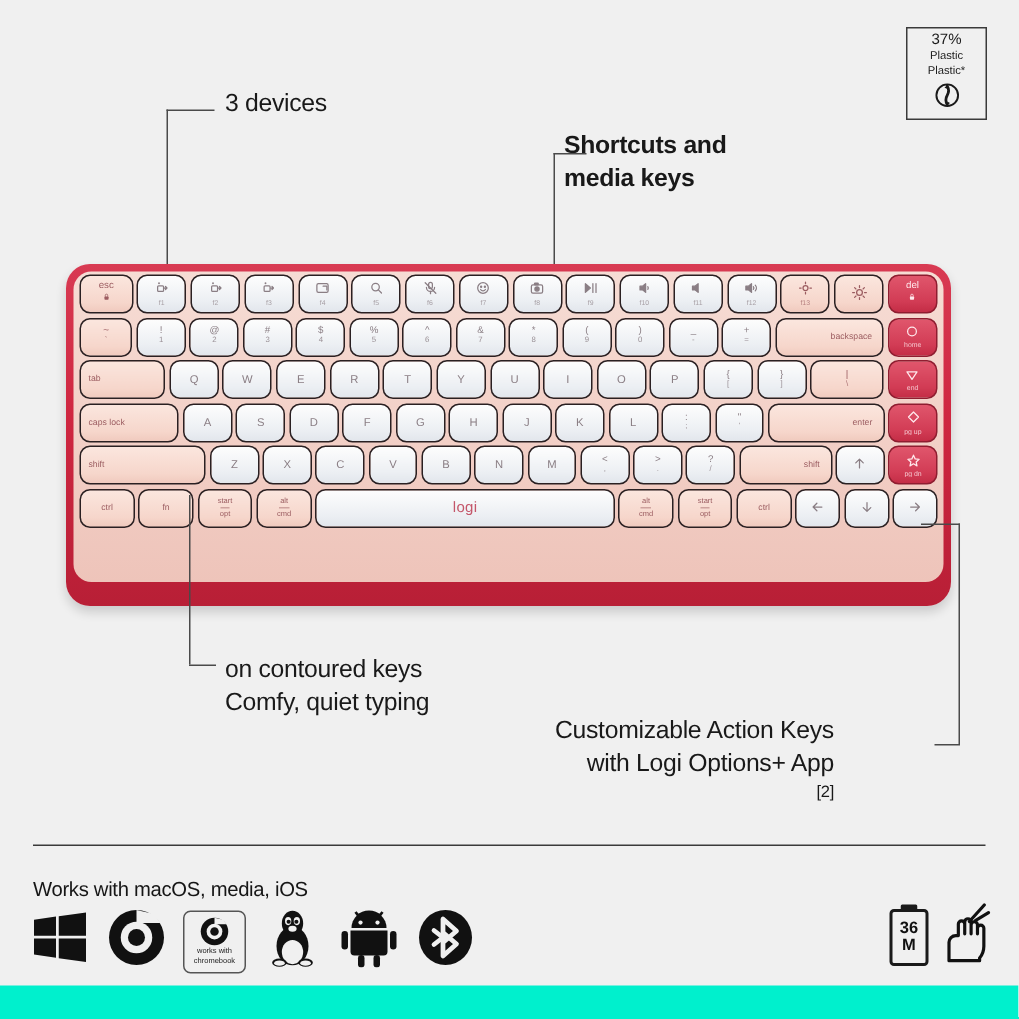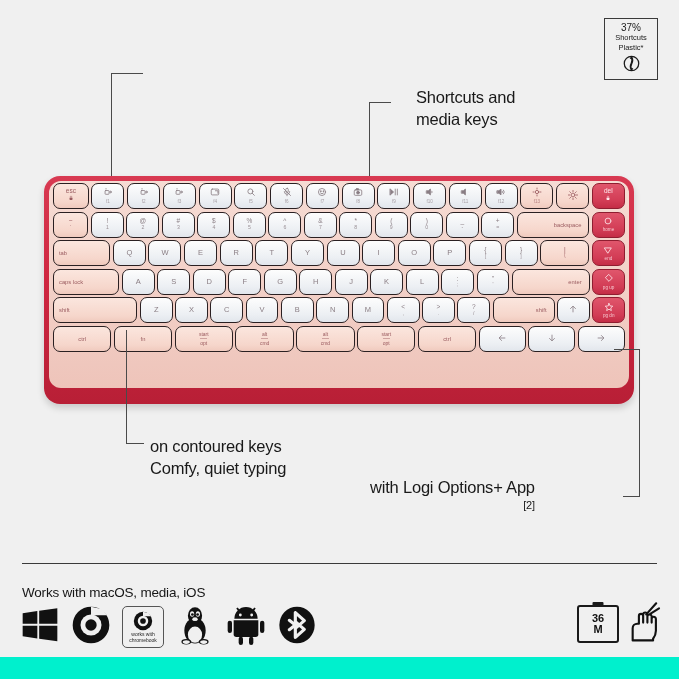--- a/index.html
+++ b/index.html
@@ -8,21 +8,21 @@
     font-family: "Liberation Sans", sans-serif;
     background: #f0f0f0;
     overflow: hidden;
     position: relative;
   }
 
   
   .callout { position: absolute; color: #191919; font-size: 16.5px; line-height: 1.35; letter-spacing: -0.2px; }
   .callout span { display: block; }
   .co-connect { left: 150px; top: 58px; }
-  .co-shortcuts { left: 416px; top: 86px; }
+  .co-shortcuts { left: 376px; top: 86px; font-weight: bold; }
   .co-comfy { left: 150px; top: 435px; }
   .co-action { left: 370px; top: 476px; text-align: right; }
   .sup { font-size: 11px; vertical-align: super; }
 
   
   .lead { position: absolute; background: #4a4a4a; }
   .dot { position: absolute; width: 7px; height: 7px; border-radius: 50%; background: #111; }
 
   
   .badge {
@@ -85,48 +85,49 @@
   .works-text { position: absolute; left: 22px; top: 585px; font-size: 13.5px; color: #161616; letter-spacing: -0.2px; }
   .os-icons { position: absolute; left: 20px; top: 604px; display: flex; align-items: center; gap: 11px; }
   .chromebook-box {
     width: 42px; height: 42px; border: 1px solid #555; border-radius: 5px;
     display:flex; flex-direction:column; align-items:center; justify-content:center; gap:1px;
     background:#f0f0f0;
   }
   .cb-cap { font-size: 5px; color:#222; line-height:1.05; text-align:center; }
 
   .right-icons { position: absolute; right: 18px; top: 602px; display: flex; align-items: center; gap: 8px; }
-  .batt { width: 42px; height: 38px; border: 2.2px solid #1a1a1a; border-radius: 3px; position: relative;
+  .batt { width: 26px; height: 38px; border: 2.2px solid #1a1a1a; border-radius: 3px; position: relative;
           display:flex; flex-direction:column; align-items:center; justify-content:center; line-height:1; }
   .batt::before { content:""; position:absolute; top:-5px; left:50%; transform:translateX(-50%);
                   width: 11px; height: 4px; background:#1a1a1a; border-radius: 1px 1px 0 0; }
   .batt-n { font-size: 11px; font-weight: 700; color:#111; }
   .batt-u { font-size: 11px; font-weight: 700; color:#111; }
 
   
   .teal { position: absolute; left: 0; right: 0; bottom: 0; height: 22px; background: #00f0cd; }
 </style>
 </head>
 <body>
 
 <div class="badge">
   <div class="badge-pct">37%</div>
-  <div class="badge-l1">Shortcuts</div>
+  <div class="badge-l1">Plastic</div>
   <div class="badge-l2">Plastic*</div>
   <div class="badge-icon">
     <svg width="17" height="17" viewBox="0 0 24 24">
       <circle cx="12" cy="12" r="10.2" fill="none" stroke="#1a1a1a" stroke-width="1.8"></circle>
       <path d="M12 3.2 A8.8 8.8 0 0 1 12 12 A8.8 8.8 0 0 0 12 20.8" fill="none" stroke="#1a1a1a" stroke-width="2.6" stroke-linecap="round"></path>
       <path d="M9.4 4.6 L12 2.6 L12 6.2 Z" fill="#1a1a1a"></path>
       <path d="M14.6 19.4 L12 21.4 L12 17.8 Z" fill="#1a1a1a"></path>
     </svg>
   </div>
 </div>
 
 <div class="callout co-connect">
+  <span>3 devices</span>
 </div>
 <div class="lead" style="left:111px; top:73px; width:32px; height:1.3px;"></div>
 <div class="lead" style="left:111px; top:73px; width:1.3px; height:135px;"></div>
 <div class="dot" style="left:108px; top:204px;"></div>
 
 <div class="callout co-shortcuts">
   <span>Shortcuts and</span>
   <span>media keys</span>
 </div>
 <div class="lead" style="left:369px; top:102px; width:22px; height:1.3px;"></div>
@@ -489,20 +490,23 @@
             <i>opt</i>
           </span>
         </div>
         <div class="key pink" style="flex-grow: 1.25; flex-basis: 0px;">
           <span class="k-dual">
             <i>alt</i>
             <span class="k-sep" style="display: block; margin: 1px auto;"></span>
             <i>cmd</i>
           </span>
         </div>
+        <div class="key light" style="flex-grow: 7.1; flex-basis: 0px;">
+          <span class="k-logi">logi</span>
+        </div>
         <div class="key pink" style="flex-grow: 1.25; flex-basis: 0px;">
           <span class="k-dual">
             <i>alt</i>
             <span class="k-sep" style="display: block; margin: 1px auto;"></span>
             <i>cmd</i>
           </span>
         </div>
         <div class="key pink" style="flex-grow: 1.25; flex-basis: 0px;">
           <span class="k-dual">
             <i>start</i>
@@ -536,20 +540,21 @@
 <div class="lead" style="left:126px; top:443px; width:18px; height:1.3px;"></div>
 <div class="callout co-comfy">
   <span>on contoured keys</span>
   <span>Comfy, quiet typing</span>
 </div>
 
 <div class="lead" style="left:639px; top:349px; width:1.3px; height:147px;"></div>
 <div class="lead" style="left:614px; top:349px; width:26px; height:1.3px;"></div>
 <div class="lead" style="left:623px; top:496px; width:17px; height:1.3px;"></div>
 <div class="callout co-action">
+  <span>Customizable Action Keys</span>
   <span>
     <span>with Logi Options+ App</span>
       <span class="sup">[2]</span>
   </span>
 </div>
 
 <div class="divider"></div>
 
 <div class="works-text">Works with macOS, media, iOS</div>
 

